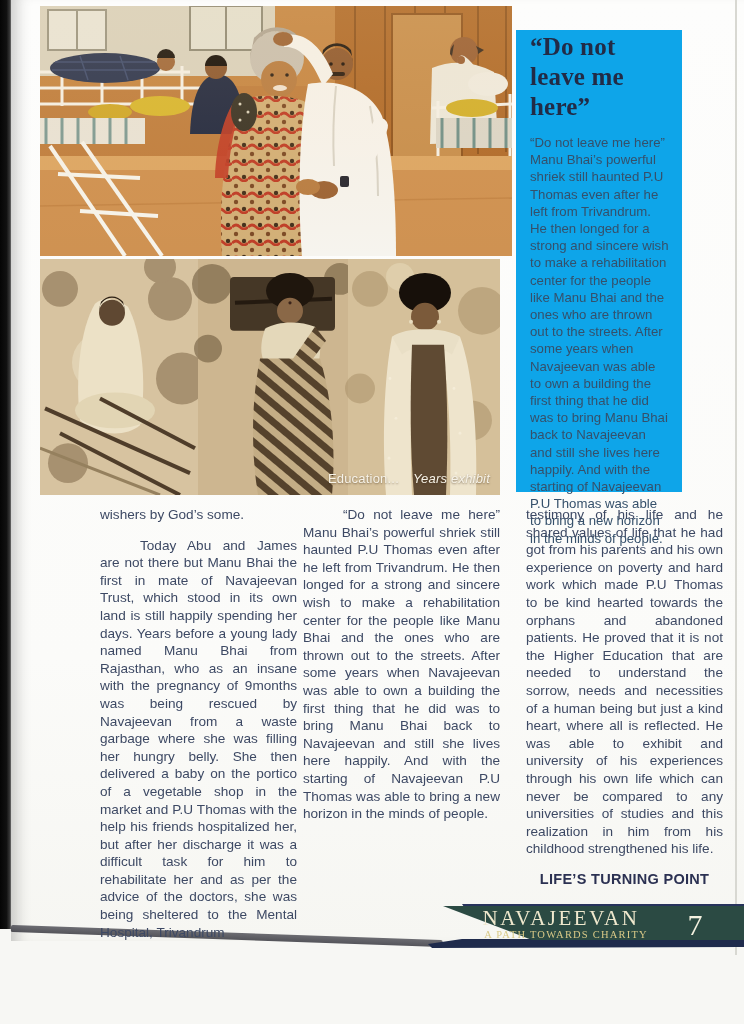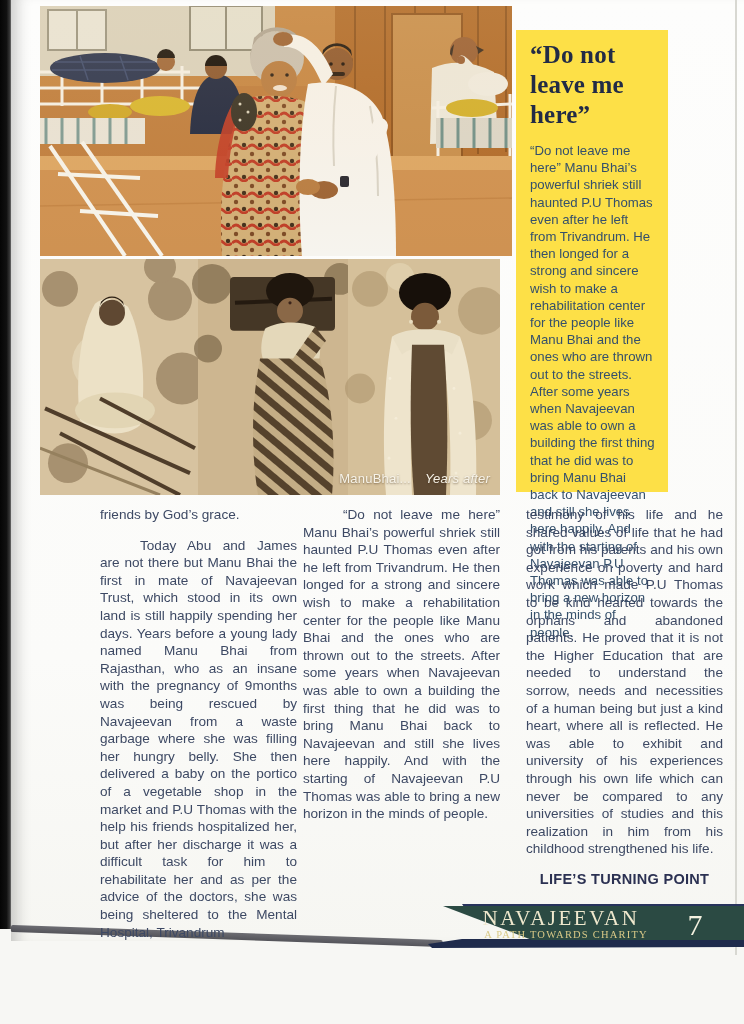--- a/index.html
+++ b/index.html
@@ -22,22 +22,22 @@
 
   
   .ward-photo { position:absolute; left:40px; top:6px; width:472px; height:250px; overflow:hidden; }
   .sepia-photo { position:absolute; left:40px; top:259px; width:460px; height:236px; overflow:hidden; }
   .ward-photo svg, .sepia-photo svg { display:block; width:100%; height:100%; }
   .photo-caption { position:absolute; right:10px; bottom:9px; color:#f7f3e8;
     font-size:13px; text-shadow:0 1px 2px rgba(60,40,20,.55); letter-spacing:.2px; }
   .photo-caption .years { font-style:italic; margin-left:14px; }
 
   
-  .sidebar { position:absolute; left:516px; top:30px; width:152px; height:462px;
-    background:#fde047; padding:10px 13px 0 14px; }
+  .sidebar { position:absolute; left:516px; top:30px; width:166px; height:462px;
+    background:#0ea5e9; padding:2px 13px 0 14px; }
   .sidebar h2 { font-family:"Liberation Serif", serif; font-weight:bold;
     font-size:25px; line-height:30px; color:#222b46; letter-spacing:.2px; margin-bottom:12px; }
   .sidebar .body { font-size:13.2px; line-height:17.2px; color:#35506b; }
 
   
   .col { position:absolute; top:506px; width:197px; font-size:13.6px; line-height:17.6px;
     color:#3d4964; text-align:justify; }
   .col-1 { left:100px; } .col-2 { left:303px; } .col-3 { left:526px; }
   .col p { margin-bottom:13px; }
   .col p.indent { text-indent:40px; }
@@ -259,31 +259,31 @@
       <g fill="#f6efdb" opacity=".8">
           <circle cx="350" cy="120" r="1.4"></circle>
           <circle cx="356" cy="160" r="1.4"></circle>
           <circle cx="349" cy="200" r="1.4"></circle>
           <circle cx="414" cy="130" r="1.4"></circle>
           <circle cx="420" cy="175" r="1.4"></circle>
           <circle cx="416" cy="215" r="1.4"></circle>
         </g>
     </svg>
     <div class="photo-caption">
-      <span>ManuBhai...</span><span class="years">Years after</span>
+      <span>Education...</span><span class="years">Years exhibit</span>
     </div>
   </div>
 
   <div class="sidebar">
     <h2>“Do not leave me here”</h2>
     <div class="body">“Do not leave me here” Manu Bhai’s powerful shriek still haunted P.U Thomas even after he left from Trivandrum. He then longed for a strong and sincere wish to make a rehabilitation center for the people like Manu Bhai and the ones who are thrown out to the streets. After some years when Navajeevan was able to own a building the first thing that he did was to bring Manu Bhai back to Navajeevan and still she lives here happily. And with the starting of Navajeevan P.U Thomas was able to bring a new horizon in the minds of people.</div>
   </div>
 
   <div class="col col-1">
-    <p>friends by  God’s grace.</p>
+    <p>wishers by  God’s some.</p>
     <p class="indent">Today Abu and James are not there but Manu Bhai the first in mate of Navajeevan Trust, which stood in its own land is still happily spending her days. Years before a young lady named Manu Bhai from Rajasthan, who as an insane with the pregnancy of 9months was being rescued by Navajeevan from a waste garbage where she was filling her hungry belly. She then delivered a baby on the portico of a vegetable shop in the market and P.U Thomas with the help his friends hospitalized her, but after her discharge it was a difficult task for him to rehabilitate her and as per the advice of the doctors, she was being sheltered to the Mental Hospital, Trivandrum</p>
   </div>
   <div class="col col-2">
     <p class="indent">“Do not leave me here” Manu Bhai’s powerful shriek still haunted P.U Thomas even after he left from Trivandrum. He then longed for a strong and sincere wish to make a rehabilitation center for the people like Manu Bhai and the ones who are thrown out to the streets. After some years when Navajeevan was able to own a building the first thing that he did was to bring Manu Bhai back to Navajeevan and still she lives here happily. And with the starting of Navajeevan P.U Thomas was able to bring a new horizon in the minds of people.</p>
   </div>
   <div class="col col-3">
     <p>testimony of his life and he shared values of life that he had got from his parents and his own experience on poverty and hard work which made P.U Thomas to be kind hearted towards the orphans and abandoned patients. He proved that it is not the Higher Education that are needed to understand the sorrow, needs and necessities of a human being but just a kind heart, where all is reflected. He was able to exhibit and university of his experiences through his own life which can never be compared to any universities of studies and this realization in him from his childhood strengthened his life.</p>
     <h3>LIFE’S TURNING POINT</h3>
     <p class="indent">It was when he was working in Medical College,</p>
   </div>

